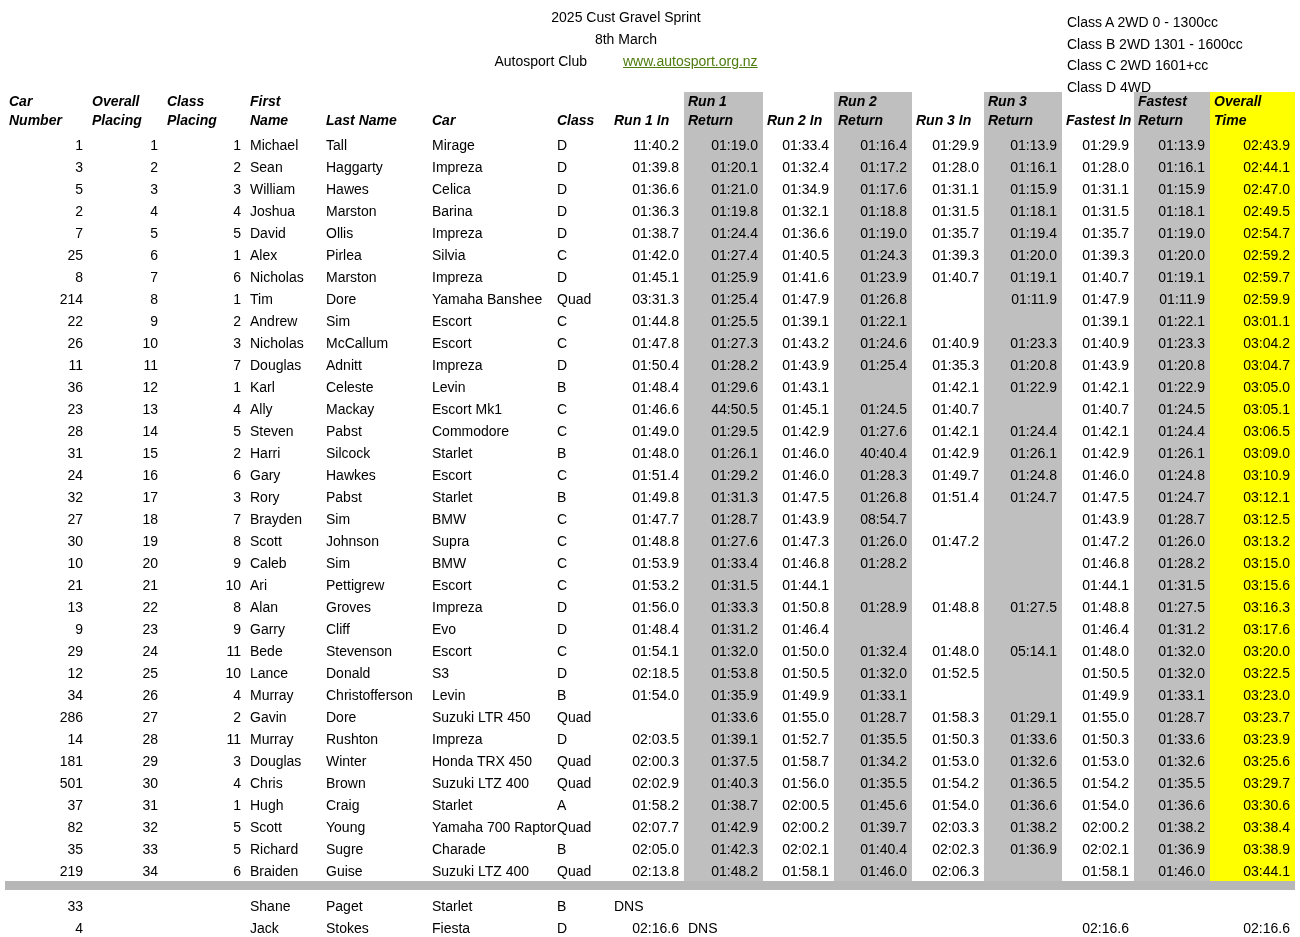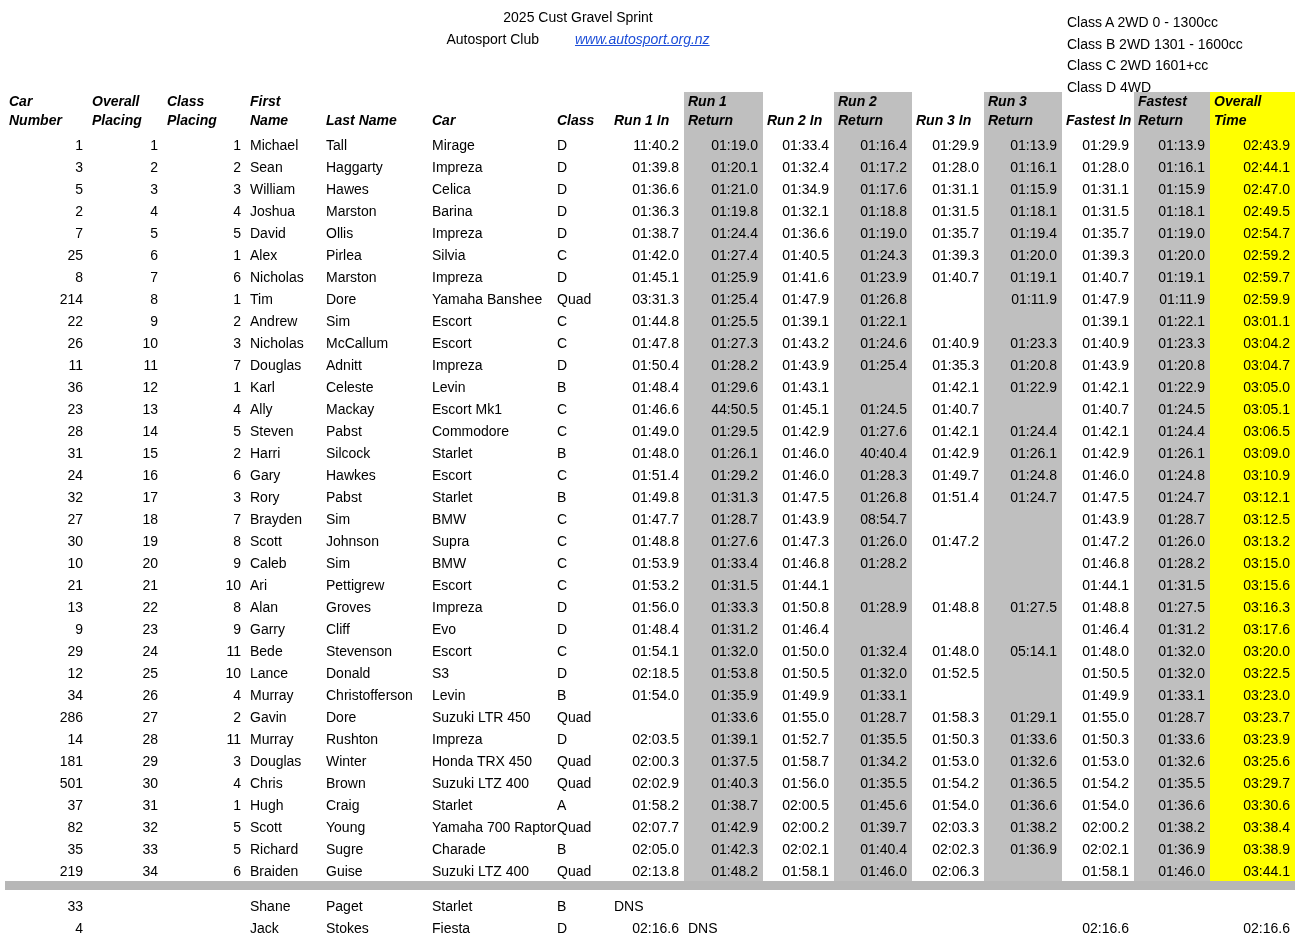--- a/index.html
+++ b/index.html
@@ -1,36 +1,37 @@
 <!DOCTYPE html>
 <html><head>
 <meta charset="utf-8">
 <style>
   html,body{margin:0;padding:0;background:#ffffff;width:1300px;height:937px;
     font-family:"Liberation Sans",sans-serif;font-size:14px;color:#000;overflow:hidden;}
-  .title-block{position:absolute;top:6px;left:0;width:1156px;text-align:center;line-height:22px;}
-  .club-line a{color:#1d4ed8;text-decoration:underline;margin-left:36px;font-style:italic;}
+  .title-block{position:absolute;top:6px;left:0;width:1156px;text-align:center;line-height:22px;padding-left:48px;}
+  .club-line a{color:#4d7c0f;text-decoration:underline;margin-left:36px;}
   .legend{position:absolute;left:1067px;top:12px;line-height:21.5px;white-space:nowrap;}
   .sheet{position:absolute;top:92px;left:5px;}
   .grid{display:grid;grid-template-columns:83px 75px 83px 76px 106px 125px 57px 74px 79px 71px 78px 72px 78px 72px 76px 85px;}
   #main-grid{grid-template-rows:41px;grid-auto-rows:22px;}
   #dns-grid{grid-auto-rows:22px;}
   .cell{display:flex;align-items:flex-end;white-space:nowrap;padding-bottom:2px;overflow:visible;}
   .ar{justify-content:flex-end;padding-right:5px;}
   .al{justify-content:flex-start;padding-left:4px;}
   .hcell{font-weight:bold;white-space:pre-line;line-height:19px;padding-bottom:3px;font-style:italic;}
   .gray{background:#BFBFBF;}
   .yellow{background:#FFFF00;}
   .band{width:1290px;height:9px;background:#B7B7B7;margin-bottom:4px;}
 </style>
 </head>
 <body>
 
 <div class="title-block">
   <div>2025 Cust Gravel Sprint</div>
+  <div>8th March</div>
   <div class="club-line">
     <span>Autosport Club</span><a href="#">www.autosport.org.nz</a>
   </div>
 </div>
 
 <div class="legend">
   <div>Class A 2WD 0 - 1300cc</div>
   <div>Class B 2WD 1301 - 1600cc</div>
   <div>Class C 2WD 1601+cc</div>
   <div>Class D 4WD</div>

